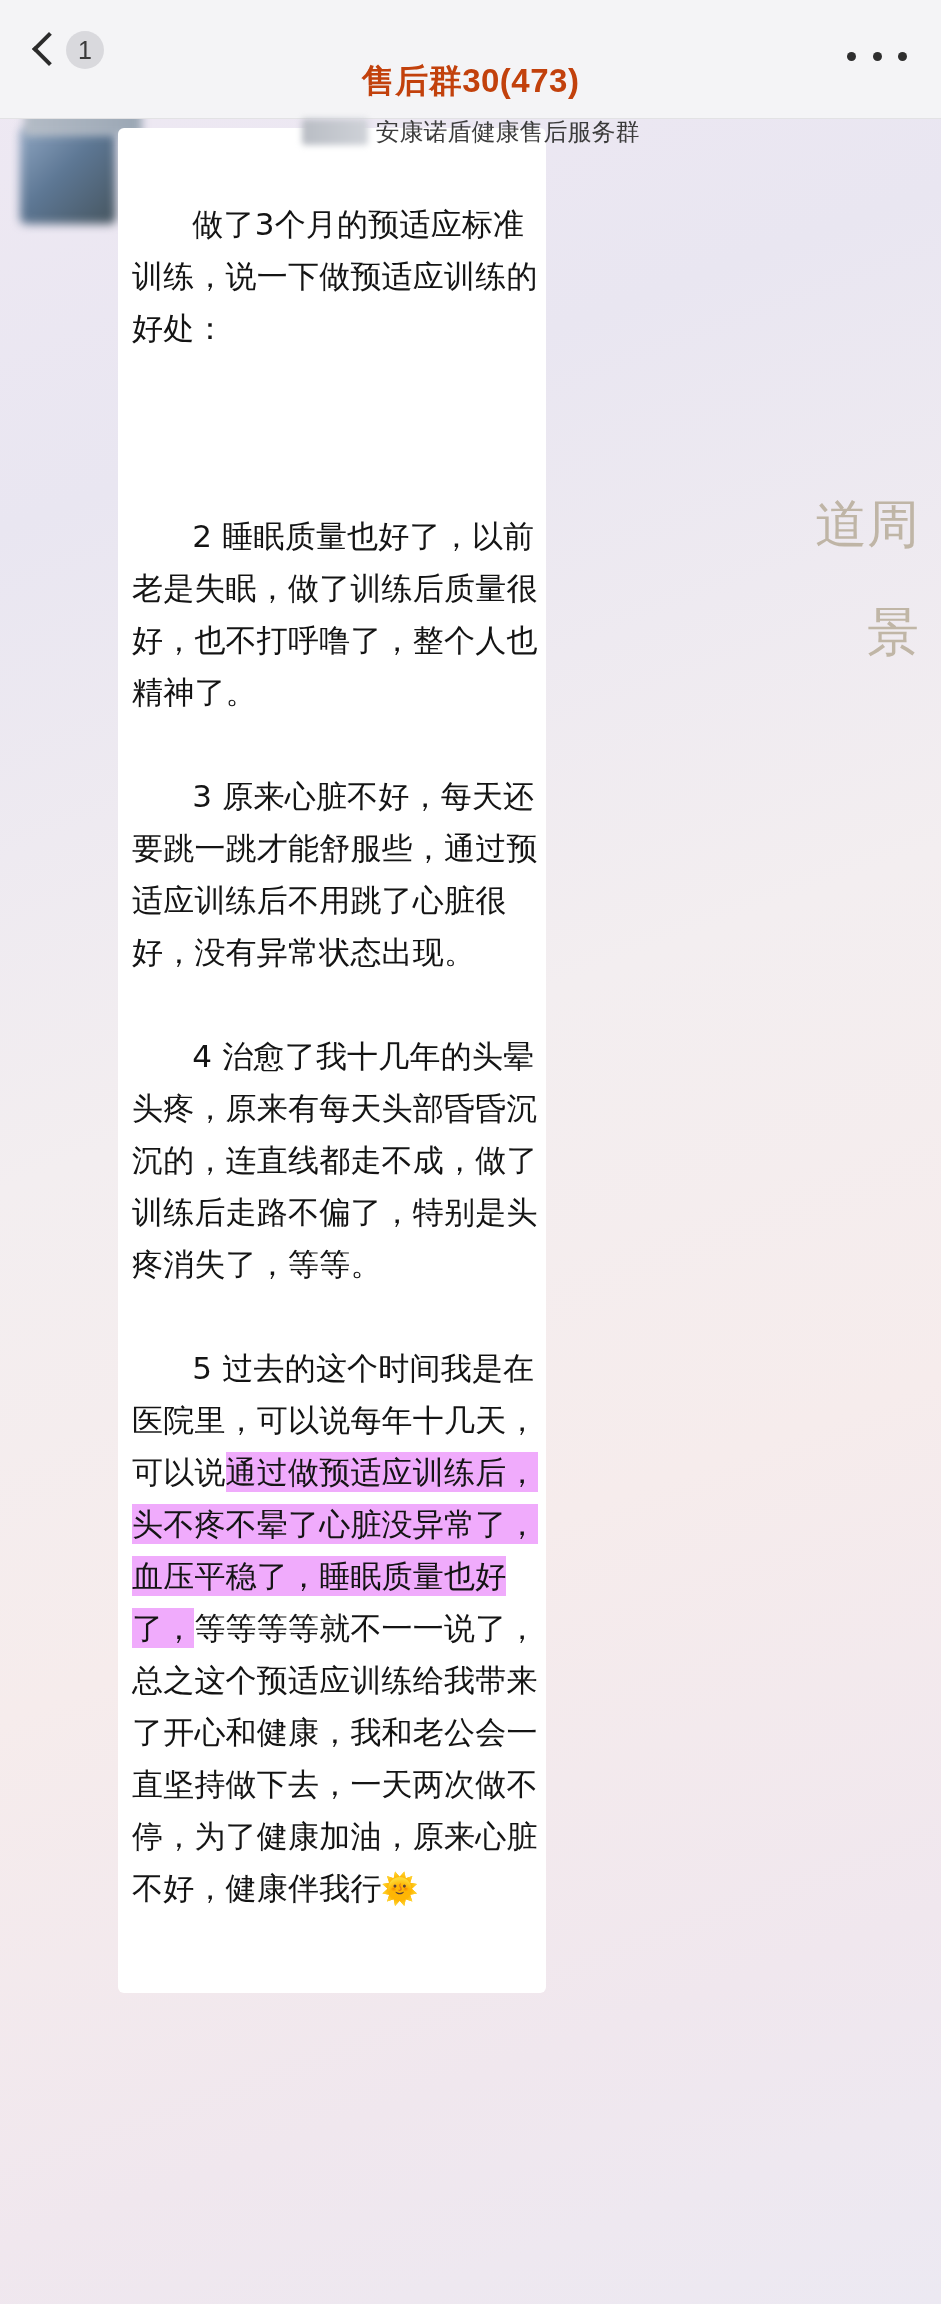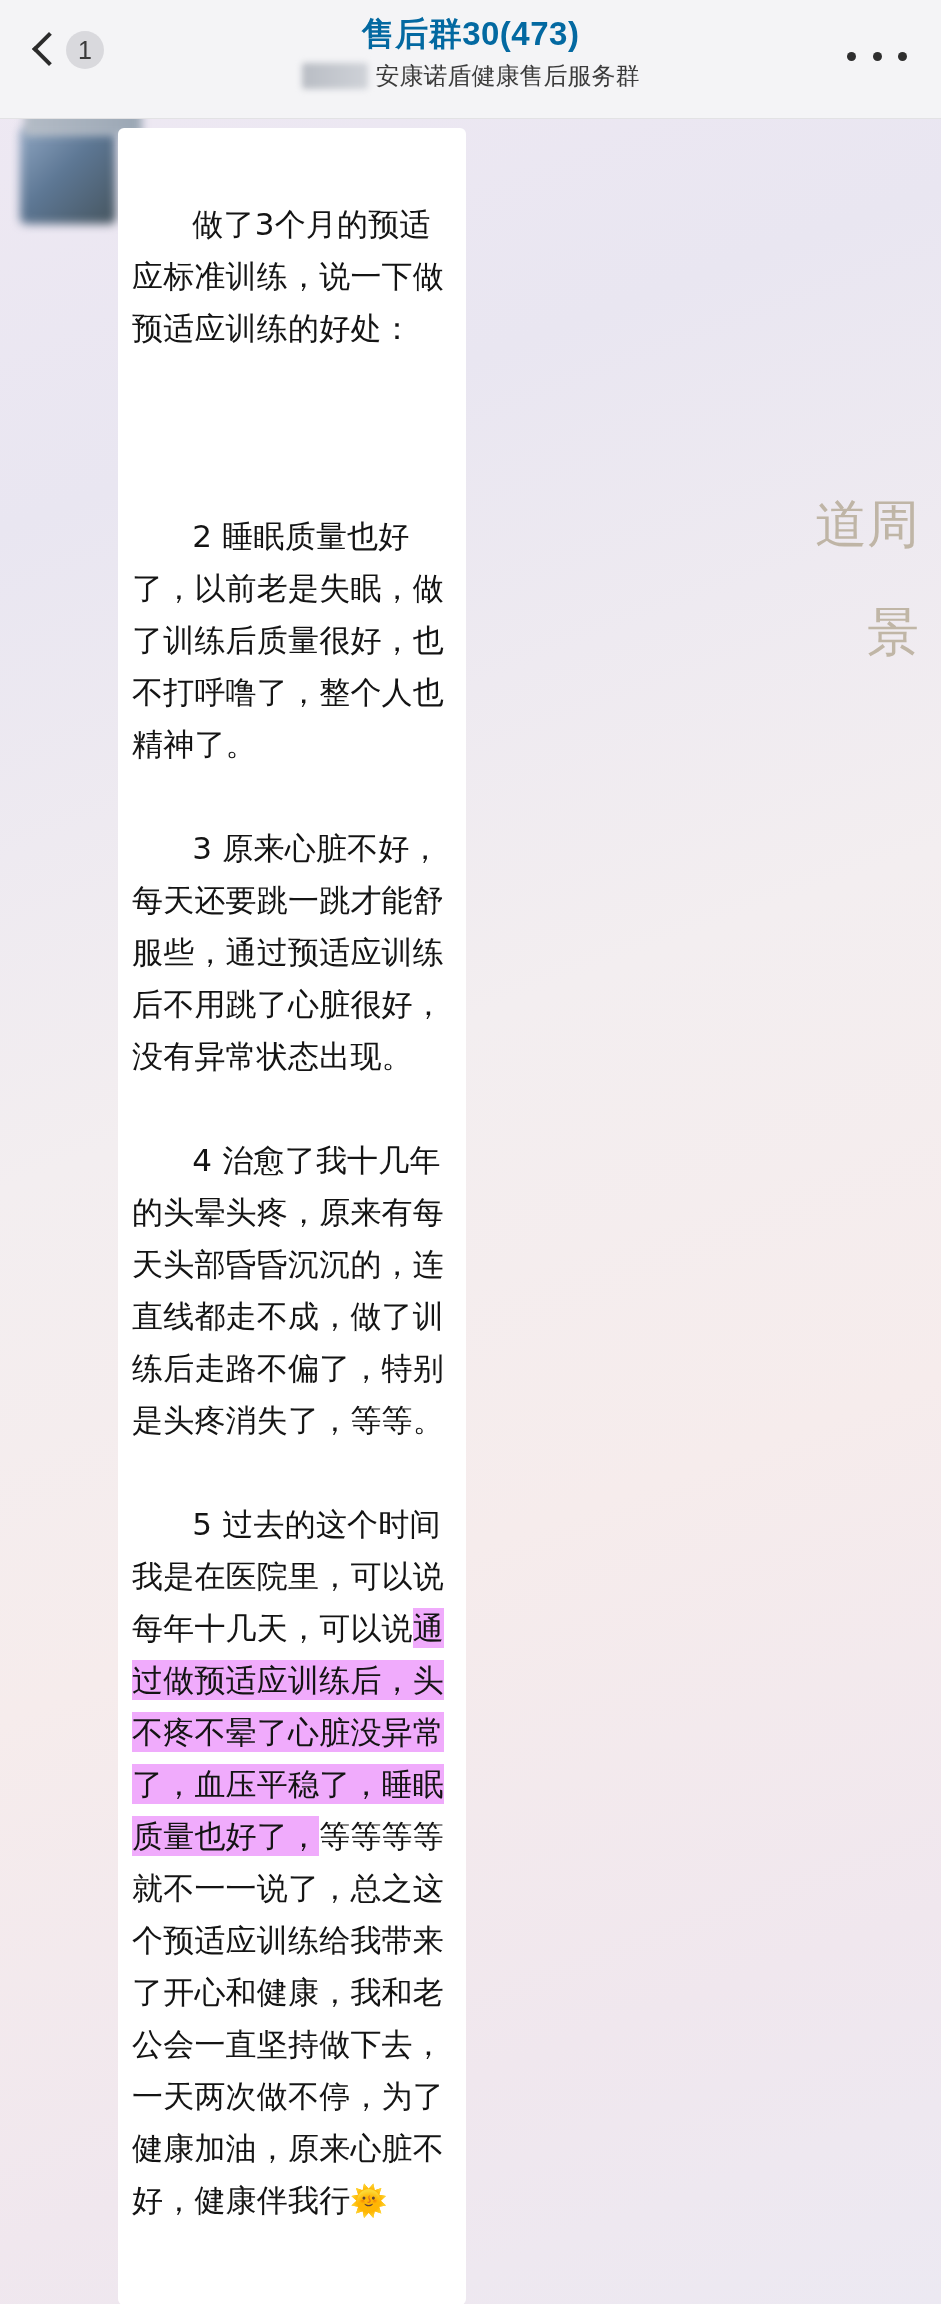--- a/index.html
+++ b/index.html
@@ -64,27 +64,28 @@
     box-sizing: border-box;
   }
   .title-wrap {
     position: absolute;
     left: 0; right: 0;
     top: 12px;
     text-align: center;
   }
   .room-title {
     font-size: 33px;
-    color: #0369a1;
+    color: #c2410c;
     font-weight: 600;
     letter-spacing: 0.5px;
     line-height: 44px;
+    margin-top: 47px;
   }
   .room-sub {
-    margin-top: 4px;
+    margin-top: 13px;
     font-size: 24px;
     color: #3b3b3b;
     line-height: 32px;
     display: inline-flex;
     align-items: center;
     justify-content: center;
     gap: 8px;
   }
   .sub-blur {
     display: inline-block;
@@ -150,21 +151,21 @@
     opacity: 0.55;
     z-index: 5;
     user-select: none;
   }
 
   
   .bubble {
     position: absolute;
     left: 118px;
     top: 128px;
-    width: 348px;
+    width: 428px;
     background: #ffffff;
     border-radius: 6px;
     padding: 18px 6px 26px 14px;
     box-sizing: border-box;
     z-index: 20;
   }
   .msg {
     font-family: "DejaVu Sans", "Liberation Sans", sans-serif;
     font-size: 31px;
     line-height: 52px;

